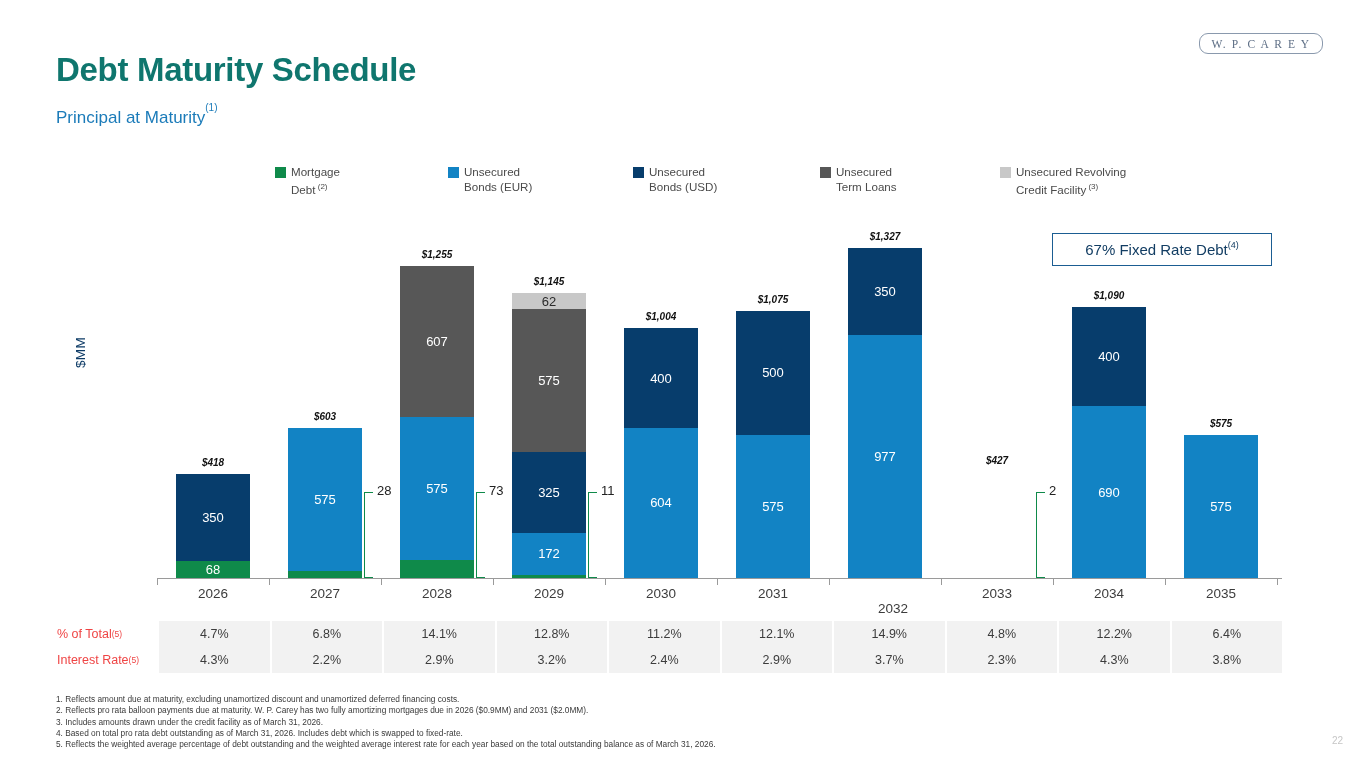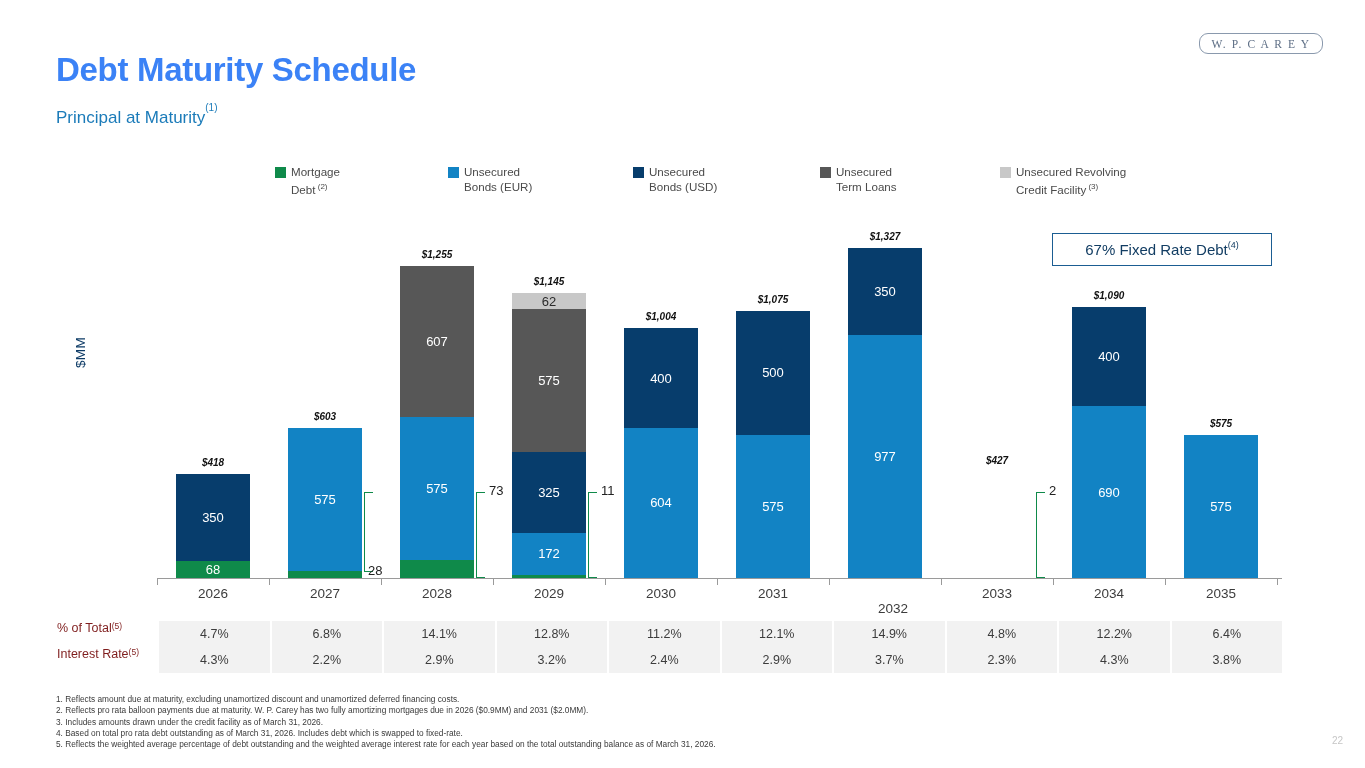--- a/index.html
+++ b/index.html
@@ -18,21 +18,21 @@
     width:124px; height:21px;
     border:1.3px solid #8a99ad; border-radius:9px;
     display:flex; align-items:center; justify-content:center;
     color:#5d6e85; font-family:"Liberation Serif", serif;
     font-size:11.5px; letter-spacing:1.6px;
   }
 
   
   .title {
     position:absolute; top:51px; left:56px;
-    font-size:33px; font-weight:bold; color:#3b82f6;
+    font-size:33px; font-weight:bold; color:#0f766e;
     letter-spacing:-0.3px;
   }
   .subtitle {
     position:absolute; top:107px; left:56px;
     font-size:17px; color:#1b7bb9;
   }
   .subtitle sup { font-size:10px; top:-0.55em; position:relative; }
 
   
   .legend { position:absolute; top:165px; left:275px; width:980px; height:36px; }
@@ -83,22 +83,22 @@
   .axis .tick { position:absolute; top:0; width:1px; height:7px; background:#9a9a9a; }
 
   .xlabels { position:absolute; left:157px; top:586px; width:1125px; height:22px; }
   .xlab { position:absolute; width:112px; text-align:center; font-size:13.5px; color:#3c3c3c; }
 
   
   .dtable { position:absolute; left:52px; top:621px; width:1230px; }
   .drow { display:flex; height:26px; align-items:stretch; }
   .drow.alt { background:#f2f2f2; }
   .dlabel {
-    width:105px; flex:none; display:flex; align-items:flex-start;
-    padding-left:5px; font-size:12.5px; color:#7f1d1d;
+    width:105px; flex:none; display:flex; align-items:center;
+    padding-left:5px; font-size:12.5px; color:#ef4444;
   }
   .dlabel sup { font-size:8.5px; }
   .dcell {
     flex:1; display:flex; align-items:center; justify-content:center;
     font-size:12.5px; color:#3c3c3c;
     border-left:2px solid #ffffff;
   }
 
   
   .footnotes { position:absolute; left:56px; top:694px; width:1180px; }
@@ -162,21 +162,21 @@
       <div class="total-label" style="bottom: 109.903px;">$418</div>
     </div>
     <div class="bar-group" style="left: 112px;">
       <div class="bar-stack" style="height: 149.889px;">
         <div class="seg" style="height: 142.929px; background: rgb(18, 131, 196);">
           <span class="seg-label">575</span>
         </div>
         <div class="seg" style="height: 6.96px; background: rgb(15, 138, 74);"></div>
       </div>
       <div class="total-label" style="bottom: 155.889px;">$603</div>
-      <div class="outside" style="bottom: 0px; height: 86px; flex-direction: column;">
+      <div class="outside" style="bottom: 0px; height: 86px;">
         <div class="bracket" style="height: 86px;"></div>
         <span class="otxt">28</span>
       </div>
     </div>
     <div class="bar-group" style="left: 224px;">
       <div class="bar-stack" style="height: 311.957px;">
         <div class="seg" style="height: 150.883px; background: rgb(87, 87, 87);">
           <span class="seg-label">607</span>
         </div>
         <div class="seg" style="height: 142.929px; background: rgb(18, 131, 196);">

